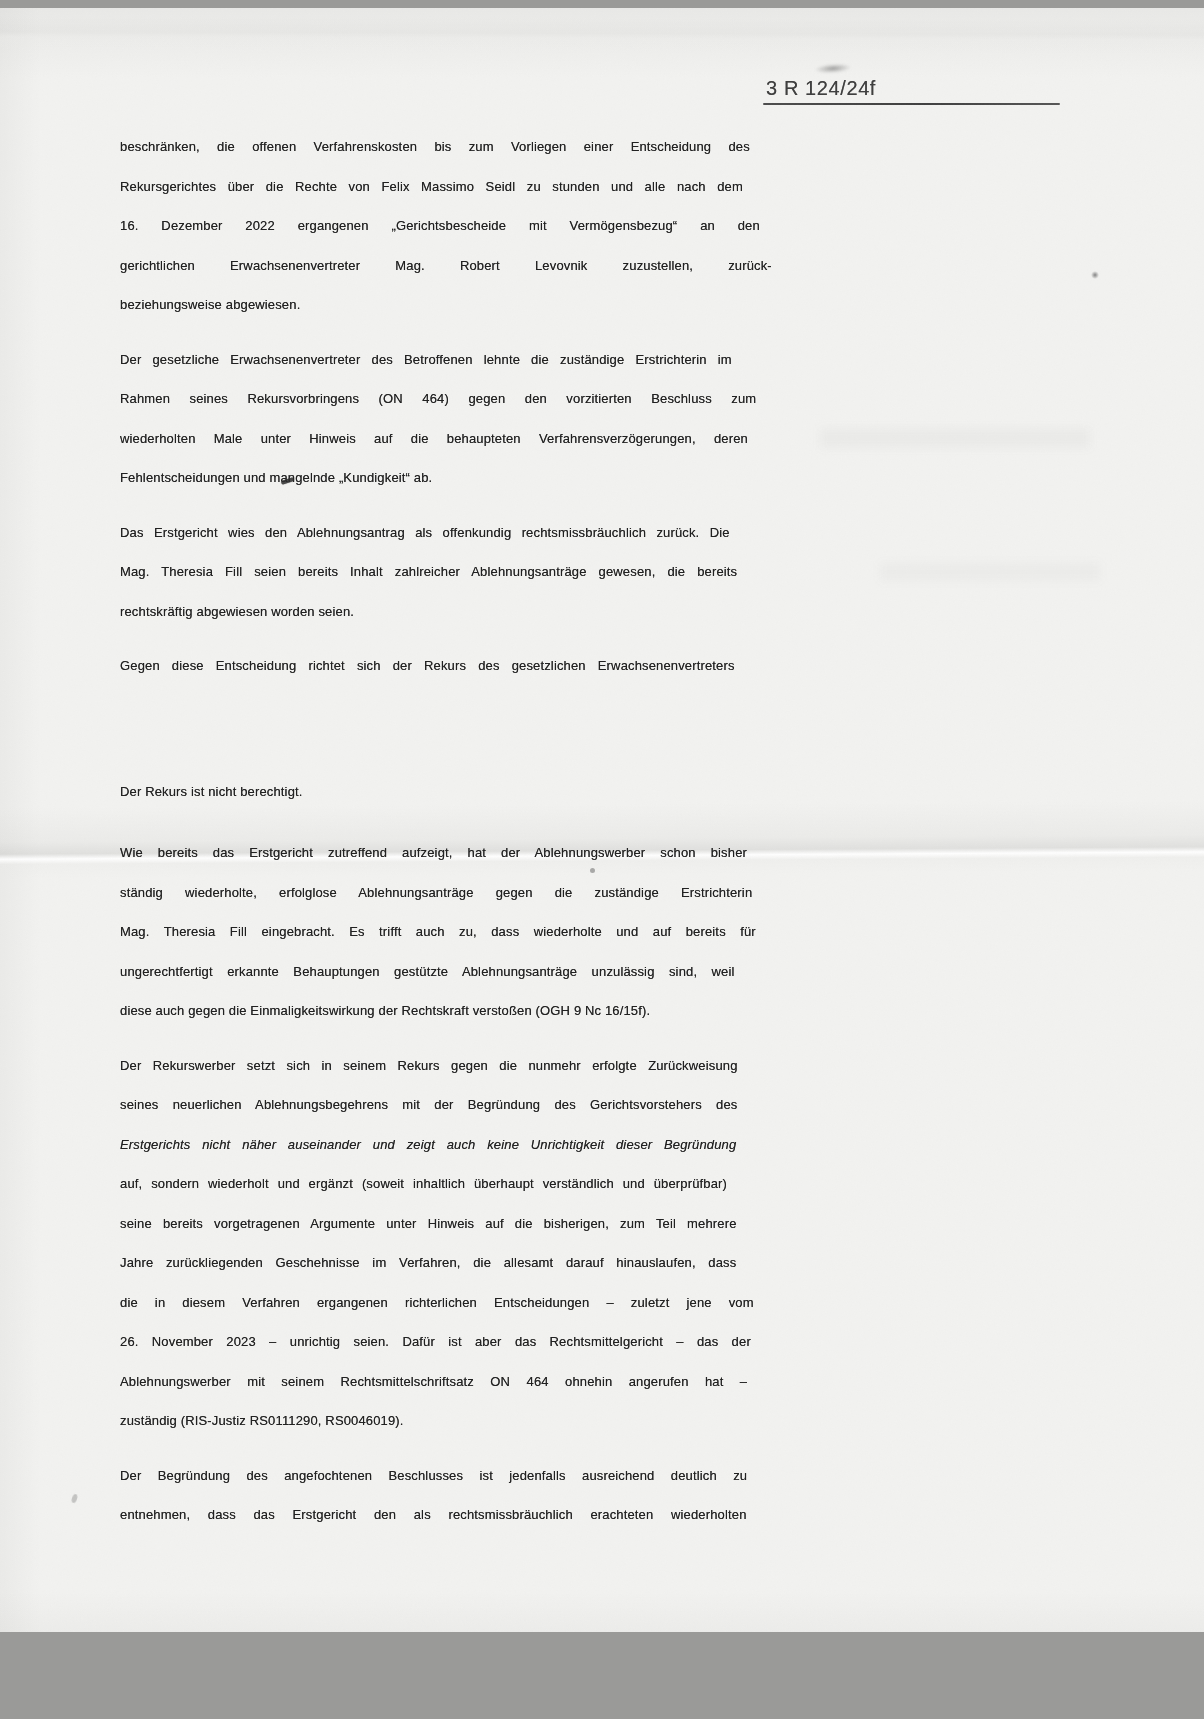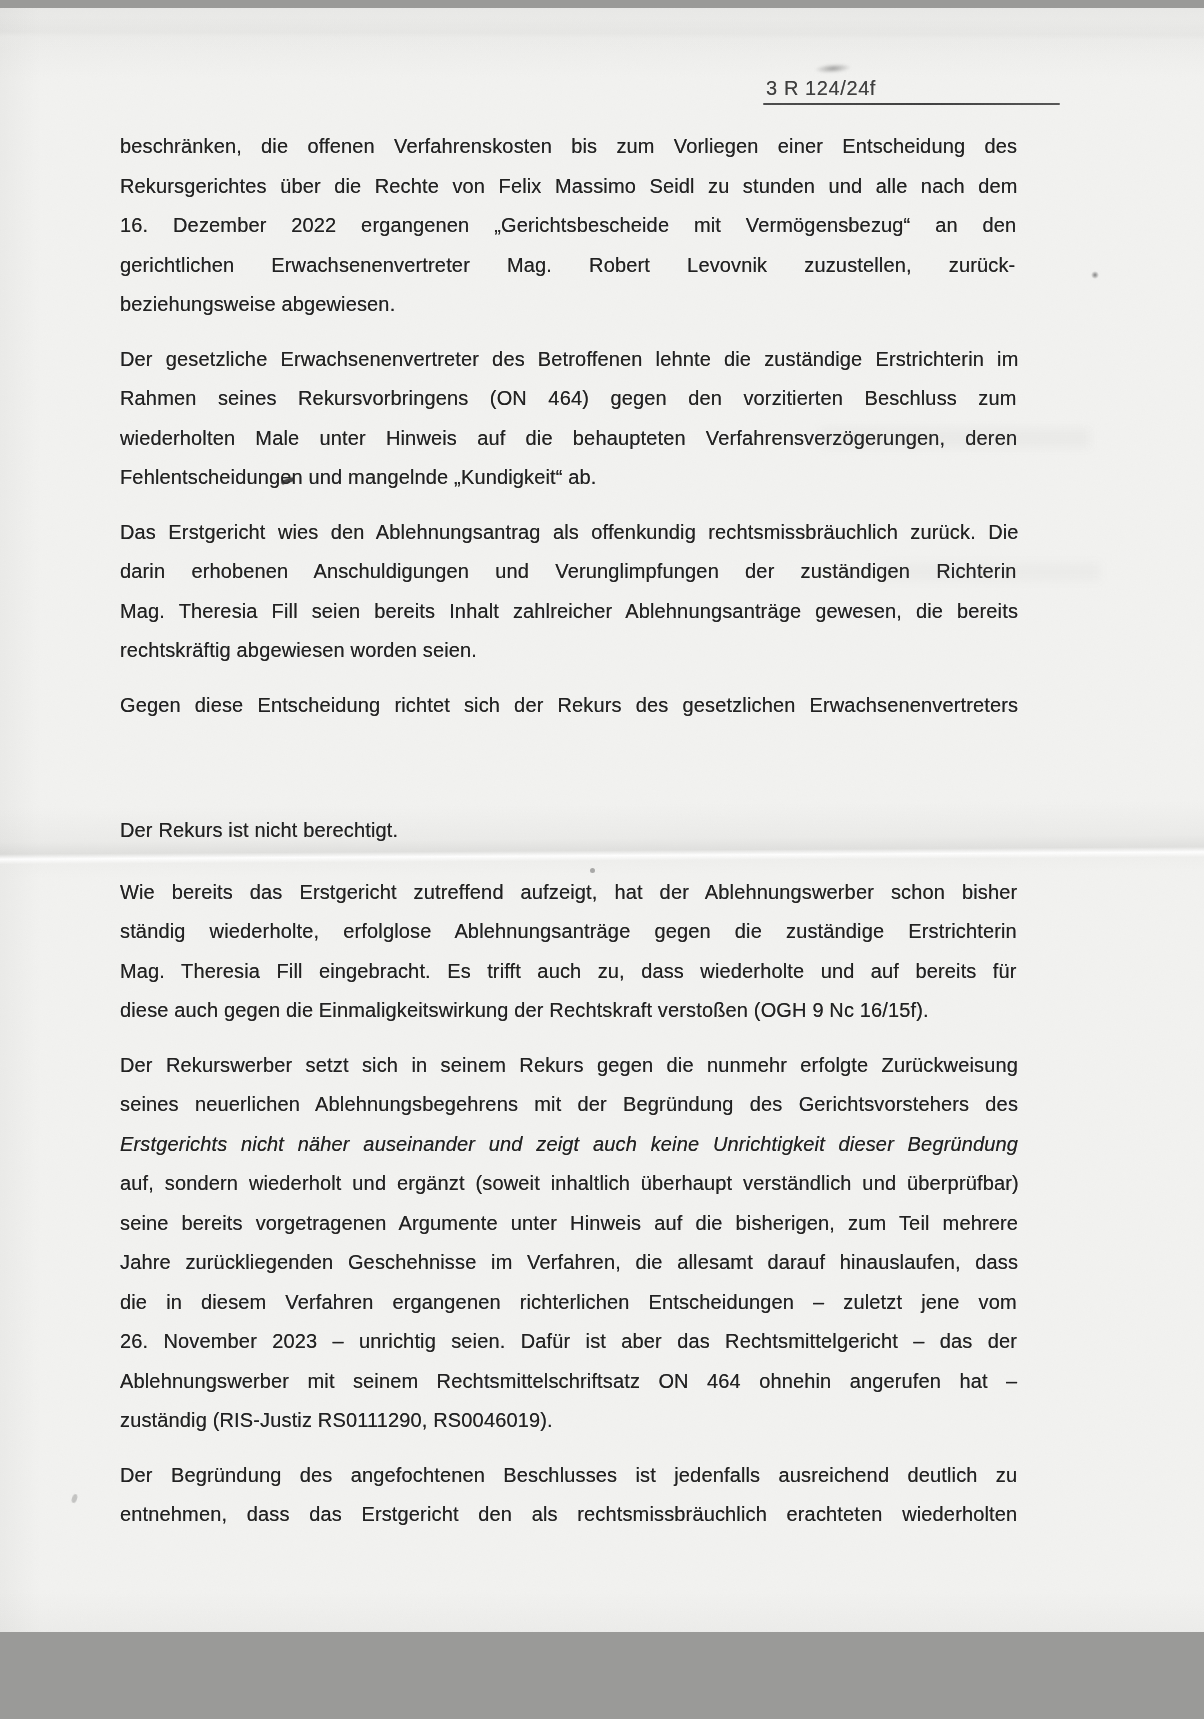--- a/index.html
+++ b/index.html
@@ -61,21 +61,21 @@
   
   .doc-body{
     position:absolute;left:120px;top:119px;width:878px;
   }
   .para{margin:15px 0 0 0;}
   .para.p1{margin-top:0;}
   .para.p5{margin-top:86px;}
   .para.p6{margin-top:22px;}
   .tline{
     height:39.5px;line-height:39.5px;
-    font-size:20px;
+    font-size:13px;
     letter-spacing:0.15px;
     white-space:nowrap;
     text-shadow:0 0 0.6px rgba(35,35,35,0.75);
   }
   .tline span{display:inline-block;white-space:nowrap;}
   
   .footer-rule{
     position:absolute;left:121px;top:1629px;width:975px;height:2px;
     background:linear-gradient(to right,#8d8d8b,#767674 40%,#8a8a88);
   }
@@ -156,34 +156,34 @@
         <div class="tline"><span>beziehungsweise abgewiesen.</span></div>
       </div>
       <div class="para p2">
         <div class="tline just"><span style="word-spacing: 7.31944px;">Der gesetzliche Erwachsenenvertreter des Betroffenen lehnte die zuständige Erstrichterin im</span></div>
         <div class="tline just"><span style="word-spacing: 15.7049px;">Rahmen seines Rekursvorbringens (ON 464) gegen den vorzitierten Beschluss zum</span></div>
         <div class="tline just"><span style="word-spacing: 14.4414px;">wiederholten Male unter Hinweis auf die behaupteten Verfahrensverzögerungen, deren</span></div>
         <div class="tline"><span>Fehlentscheidungen und mangelnde „Kundigkeit“ ab.</span></div>
       </div>
       <div class="para p3">
         <div class="tline just"><span style="word-spacing: 6.61285px;">Das Erstgericht wies den Ablehnungsantrag als offenkundig rechtsmissbräuchlich zurück. Die</span></div>
-        <div class="tline just"><span style="word-spacing: 20.4554px;">darin erhobenen Anschuldigungen und Verunglimpfungen der zuständigen Richterin</span></div>
         <div class="tline just"><span style="word-spacing: 8.22344px;">Mag. Theresia Fill seien bereits Inhalt zahlreicher Ablehnungsanträge gewesen, die bereits</span></div>
         <div class="tline"><span>rechtskräftig abgewiesen worden seien.</span></div>
       </div>
       <div class="para p4">
         <div class="tline just"><span style="word-spacing: 8.30903px;">Gegen diese Entscheidung richtet sich der Rekurs des gesetzlichen Erwachsenenvertreters</span></div>
       </div>
       <div class="para p5">
         <div class="tline"><span>Der Rekurs ist nicht berechtigt.</span></div>
       </div>
       <div class="para p6">
         <div class="tline just"><span style="word-spacing: 11.2109px;">Wie bereits das Erstgericht zutreffend aufzeigt, hat der Ablehnungswerber schon bisher</span></div>
         <div class="tline just"><span style="word-spacing: 18.3192px;">ständig wiederholte, erfolglose Ablehnungsanträge gegen die zuständige Erstrichterin</span></div>
         <div class="tline just"><span style="word-spacing: 10.6442px;">Mag. Theresia Fill eingebracht. Es trifft auch zu, dass wiederholte und auf bereits für</span></div>
+        <div class="tline just"><span style="word-spacing: 10.6406px;">ungerechtfertigt erkannte Behauptungen gestützte Ablehnungsanträge unzulässig sind, weil</span></div>
         <div class="tline"><span>diese auch gegen die Einmaligkeitswirkung der Rechtskraft verstoßen (OGH 9 Nc 16/15f).</span></div>
       </div>
       <div class="para p7">
         <div class="tline just"><span style="word-spacing: 7.61932px;">Der Rekurswerber setzt sich in seinem Rekurs gegen die nunmehr erfolgte Zurückweisung</span></div>
         <div class="tline just"><span style="word-spacing: 10.4785px;">seines neuerlichen Ablehnungsbegehrens mit der Begründung des Gerichtsvorstehers des</span></div>
         <div class="tline just"><span style="word-spacing: 7.98281px; font-style: italic;">Erstgerichts nicht näher auseinander und zeigt auch keine Unrichtigkeit dieser Begründung</span></div>
         <div class="tline just"><span style="word-spacing: 5.09063px;">auf, sondern wiederholt und ergänzt (soweit inhaltlich überhaupt verständlich und überprüfbar)</span></div>
         <div class="tline just"><span style="word-spacing: 7.30824px;">seine bereits vorgetragenen Argumente unter Hinweis auf die bisherigen, zum Teil mehrere</span></div>
         <div class="tline just"><span style="word-spacing: 8.90451px;">Jahre zurückliegenden Geschehnisse im Verfahren, die allesamt darauf hinauslaufen, dass</span></div>
         <div class="tline just"><span style="word-spacing: 13.2906px;">die in diesem Verfahren ergangenen richterlichen Entscheidungen – zuletzt jene vom</span></div>

